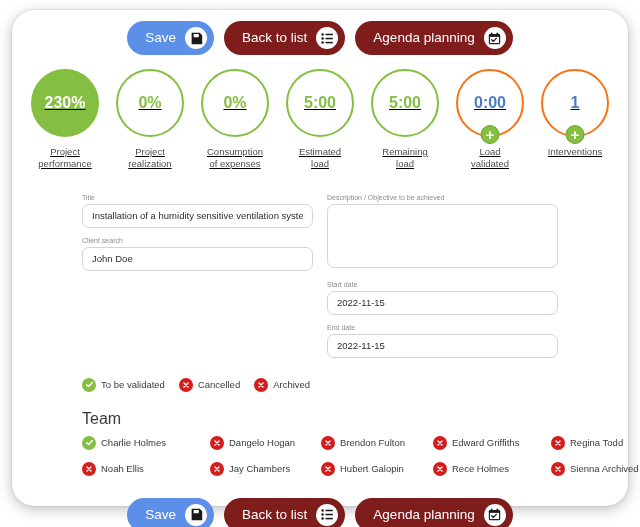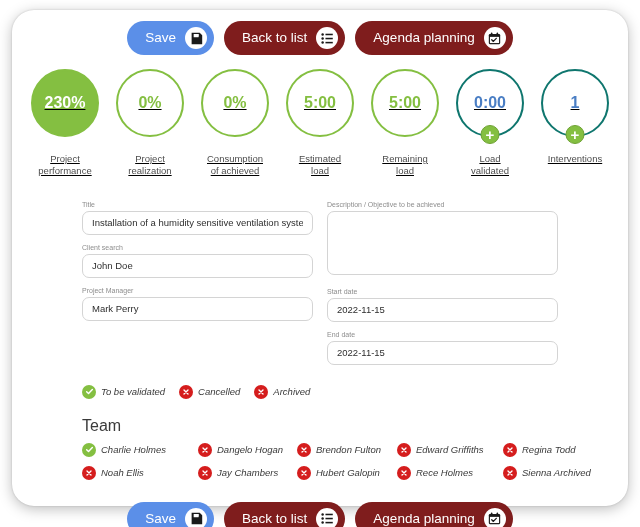--- a/index.html
+++ b/index.html
@@ -81,21 +81,21 @@
     background: #84bf41;
     color: #ffffff;
     border: 2px solid #84bf41;
   }
   .ring.outline-green {
     border: 2px solid #84bf41;
     color: #84bf41;
     background: #ffffff;
   }
   .ring.outline-blue {
-    border: 2px solid #0f766e;
+    border: 2px solid #f97316;
     color: #4a7ec4;
     background: #ffffff;
   }
   .plus-badge {
     position: absolute;
     left: 50%;
     bottom: -9px;
     transform: translateX(-50%);
     width: 19px; height: 19px;
     border-radius: 50%;
@@ -103,21 +103,21 @@
     border: 1.5px solid #6ea233;
     display: flex;
     align-items: center;
     justify-content: center;
     color: #ffffff;
     font-size: 15px;
     font-weight: bold;
     line-height: 1;
   }
   .kpi-label {
-    margin-top: 16px;
+    margin-top: 9px;
     font-size: 9.5px;
     color: #4d4d4d;
     line-height: 1.25;
   }
 
   
   .form {
     display: flex;
     gap: 14px;
     margin: 24px 70px 0 70px;
@@ -163,21 +163,20 @@
     margin: 11px 70px 0 70px;
   }
   .chip {
     display: inline-flex;
     align-items: center;
     gap: 5px;
     font-size: 9.5px;
     color: #3a3a3a;
     cursor: pointer;
     white-space: nowrap;
-    font-style: italic;
   }
   .badge {
     width: 14px; height: 14px;
     border-radius: 50%;
     display: inline-flex;
     align-items: center;
     justify-content: center;
     flex: 0 0 auto;
   }
   .badge.ok { background: #84bf41; }
@@ -187,20 +186,21 @@
     margin: 18px 70px 0 70px;
     font-size: 16px;
     color: #3a3a3a;
   }
   .team-grid {
     margin: 8px 70px 0 70px;
     display: grid;
     grid-template-columns: 116px 99px 100px 106px auto;
     row-gap: 9px;
     column-gap: 0px;
+    gap: 12px;
   }
 </style>
 </head>
 <body>
 
 <div class="card">
 
   <div class="actionbar top">
       <button class="btn btn-save">
         <span>Save</span>
@@ -256,21 +256,21 @@
           <div>Project</div>
           <div>realization</div>
         </div>
       </div>
       <div class="kpi">
         <div class="ring outline-green">
           <span>0%</span>
         </div>
         <div class="kpi-label">
           <div>Consumption</div>
-          <div>of achieved</div>
+          <div>of expenses</div>
         </div>
       </div>
       <div class="kpi">
         <div class="ring outline-green">
           <span>5:00</span>
         </div>
         <div class="kpi-label">
           <div>Estimated</div>
           <div>load</div>
         </div>
@@ -302,21 +302,20 @@
         <div class="kpi-label">
           <div>Interventions</div>
         </div>
       </div>
     </div>
 
   <div class="form">
     <div class="col">
         <div class="field"><label class="flabel">Title</label><input class="finput" type="text" placeholder="" value="Installation of a humidity sensitive ventilation system" style=""></div>
         <div class="field"><label class="flabel">Client search</label><input class="finput" type="text" placeholder="" value="John Doe" style=""></div>
-        <div class="field"><label class="flabel">Project Manager</label><input class="finput" type="text" placeholder="" value="Mark Perry" style=""></div>
       </div>
     <div class="col">
         <div class="field"><label class="flabel">Description / Objective to be achieved</label><textarea class="ftextarea" placeholder="" style=""></textarea></div>
         <div class="field"><label class="flabel">Start date</label><input class="finput" type="text" placeholder="" value="2022-11-15" style=""></div>
         <div class="field"><label class="flabel">End date</label><input class="finput" type="text" placeholder="" value="2022-11-15" style=""></div>
       </div>
   </div>
 
   <div class="chips">
       <span class="chip">

